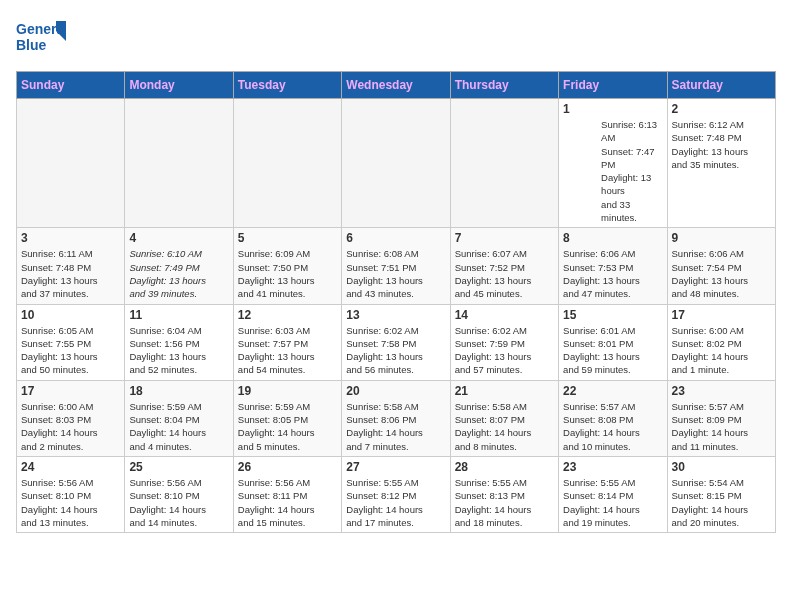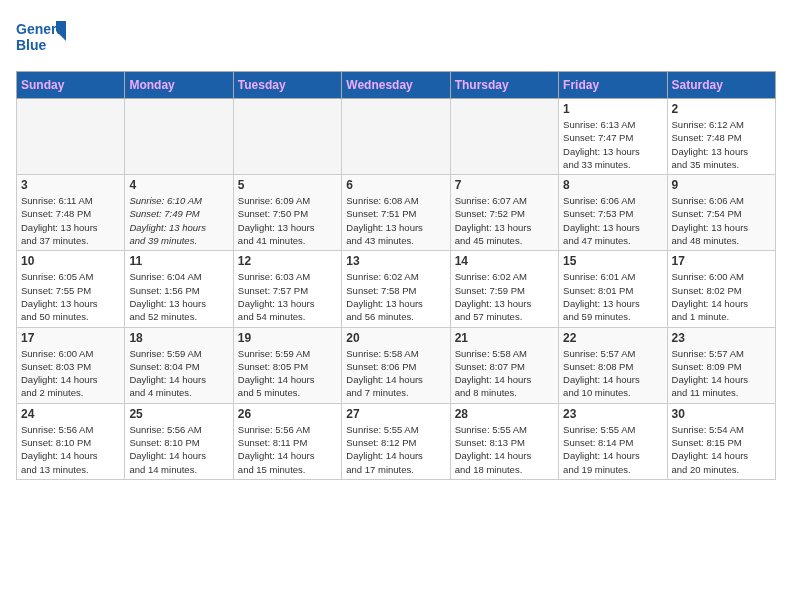--- a/index.html
+++ b/index.html
@@ -105,21 +105,21 @@
   </thead>
   <tbody id="calendar-body">
       <tr>
         <td class="empty"></td>
         <td class="empty"></td>
         <td class="empty"></td>
         <td class="empty"></td>
         <td class="empty"></td>
         <td>
           <span class="day-number">1</span>
-          <div class="day-info" style="white-space: pre-line;">Sunrise: 6:13 AM
+          <div class="day-info" style="white-space: pre-line; margin-left: 38px;">Sunrise: 6:13 AM
 Sunset: 7:47 PM
 Daylight: 13 hours
 and 33 minutes.</div>
         </td>
         <td>
           <span class="day-number">2</span>
           <div class="day-info" style="white-space: pre-line;">Sunrise: 6:12 AM
 Sunset: 7:48 PM
 Daylight: 13 hours
 and 35 minutes.</div>

